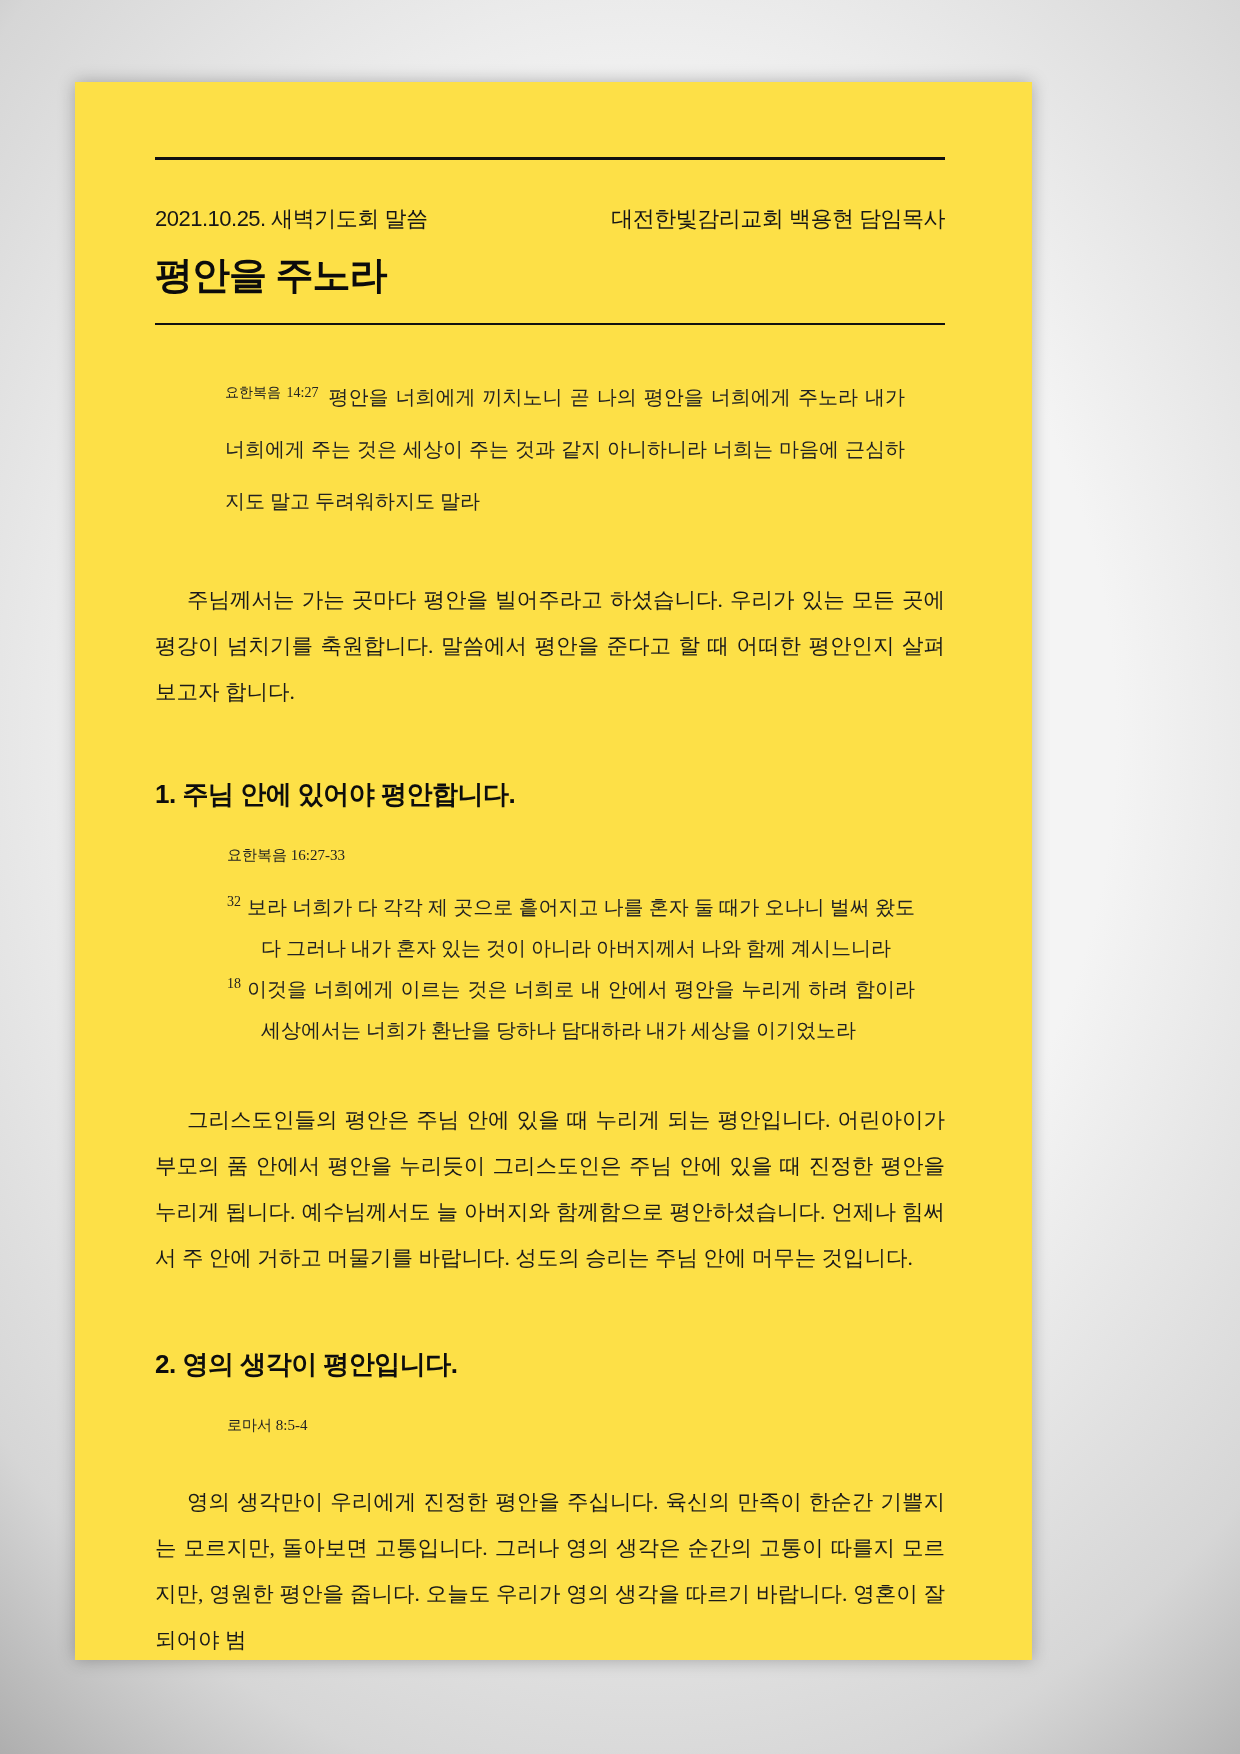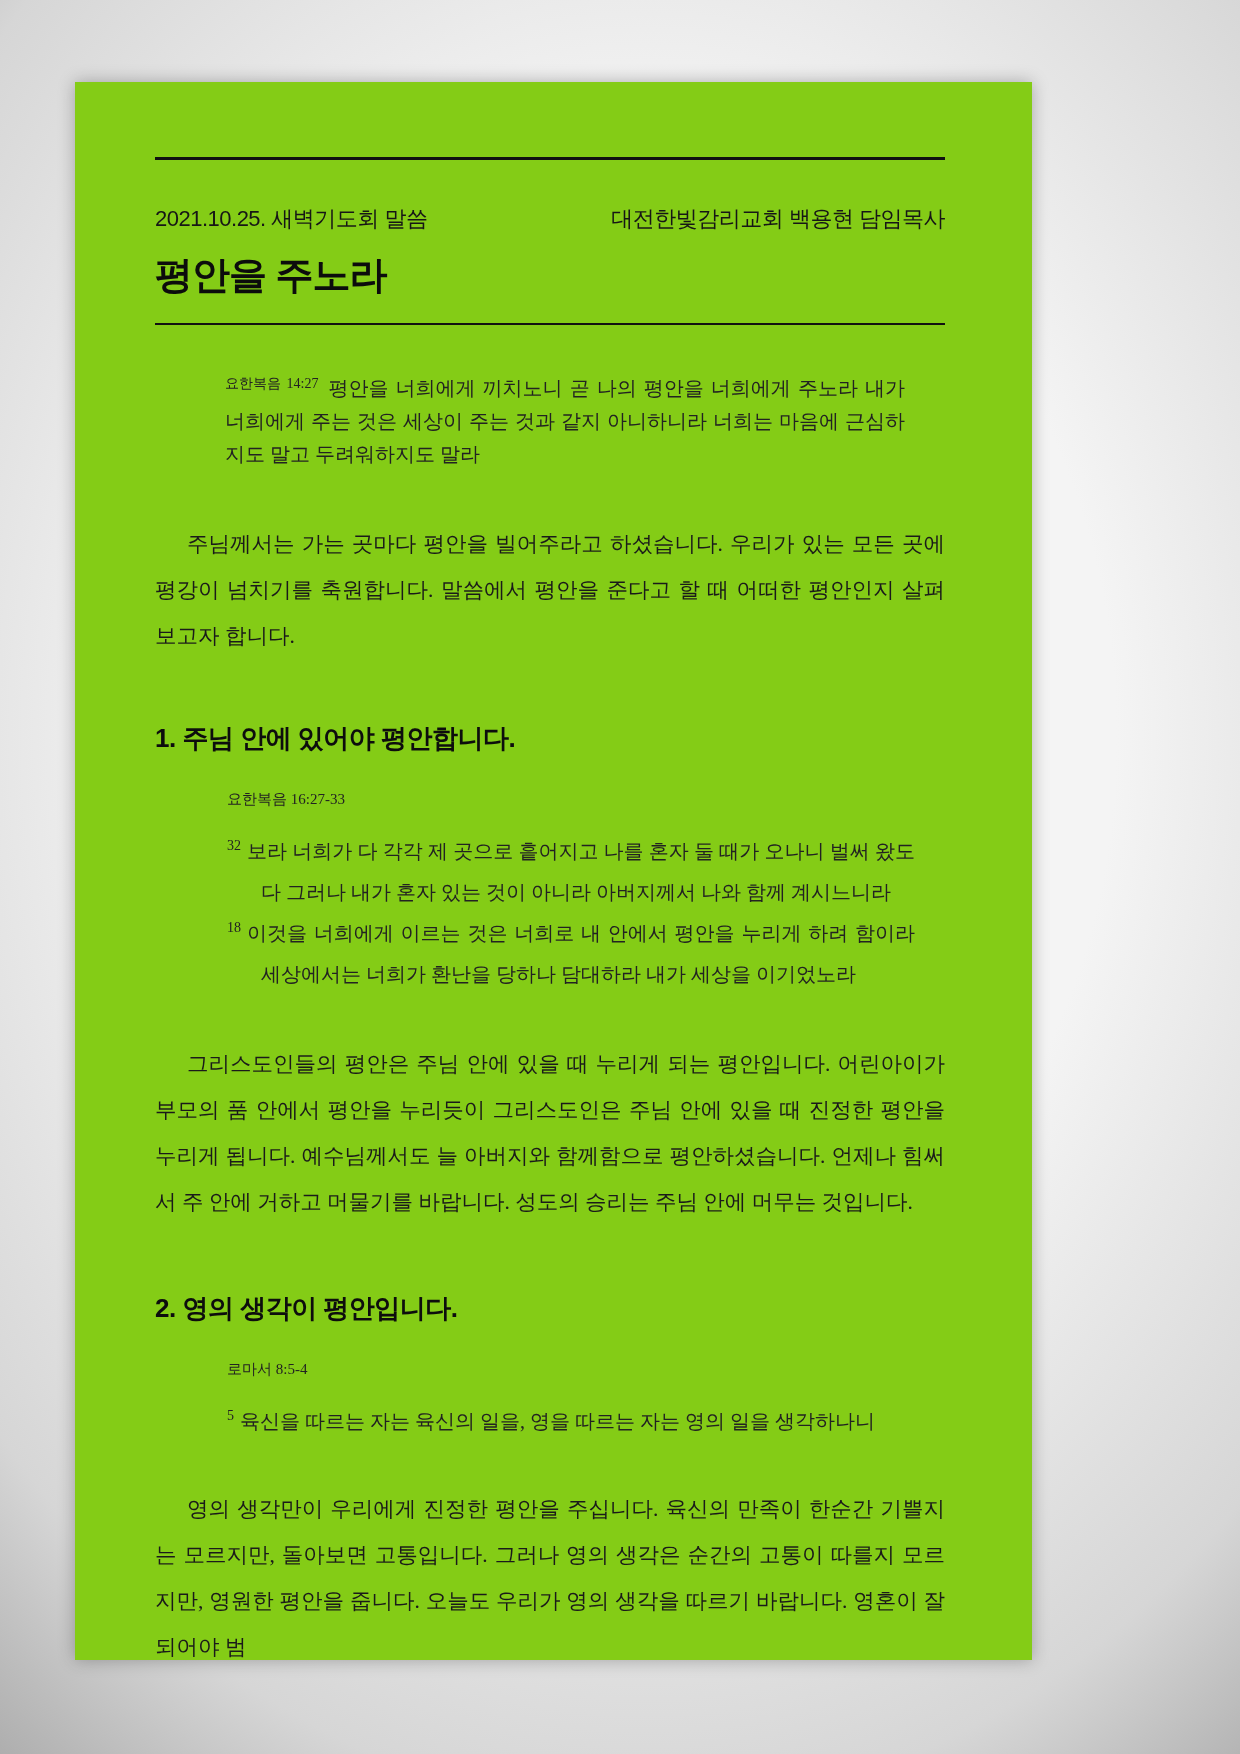--- a/index.html
+++ b/index.html
@@ -14,21 +14,21 @@
     background:
       radial-gradient(ellipse 95% 85% at 52% 42%, #f4f4f4 40%, #d6d6d6 72%, #8e8e8e 100%);
     overflow: hidden;
   }
   .page {
     position: absolute;
     left: 75px;
     top: 82px;
     width: 957px;
     height: 1578px;
-    background: #84cc16;
+    background: #fde047;
     box-shadow: 0 0 16px rgba(0,0,0,0.28);
     box-sizing: border-box;
     padding: 0 87px 0 80px;
     color: #1c1c1c;
   }
   .rule-thick {
     height: 0;
     border: none;
     border-top: 3px solid #111;
     margin: 0;
@@ -55,21 +55,21 @@
     margin-top: 16px;
     font-family: "Liberation Sans", sans-serif;
     font-weight: bold;
     font-size: 38px;
     letter-spacing: -1px;
     color: #0c0c0c;
   }
   .scripture-intro {
     margin: 42px 40px 0 70px;
     font-size: 20px;
-    line-height: 33px;
+    line-height: 52px;
     text-align: justify;
     color: #222;
   }
   .scripture-ref-inline {
     font-size: 14px;
     vertical-align: 7px;
     letter-spacing: 0;
     margin-right: 10px;
   }
   .body-para {
@@ -145,18 +145,17 @@
     <div class="verse"><sup>18</sup><span>이것을 너희에게 이르는 것은 너희로 내 안에서 평안을 누리게 하려 함이라 세상에서는 너희가 환난을 당하나 담대하라 내가 세상을 이기었노라</span></div>
   </div>
 
   <div class="body-para para2">그리스도인들의 평안은 주님 안에 있을 때 누리게 되는 평안입니다.  어린아이가 부모의 품 안에서 평안을 누리듯이 그리스도인은 주님 안에 있을 때 진정한 평안을 누리게 됩니다.  예수님께서도 늘 아버지와 함께함으로 평안하셨습니다.  언제나 힘써서 주 안에 거하고 머물기를 바랍니다.  성도의 승리는 주님 안에 머무는 것입니다.</div>
 
   <div class="section-heading heading2">2.  영의 생각이 평안입니다.</div>
 
   <div class="verse-ref">로마서 8:5-4</div>
 
   <div class="verse-block">
-    <div class="verse"><sup>5</sup><span>육신을 따르는 자는 육신의 일을, 영을 따르는 자는 영의 일을 생각하나니</span></div>
   </div>
 
   <div class="body-para para3">영의 생각만이 우리에게 진정한 평안을 주십니다.  육신의 만족이 한순간 기쁠지는 모르지만,  돌아보면 고통입니다.  그러나 영의 생각은 순간의 고통이 따를지 모르지만,  영원한 평안을 줍니다.  오늘도 우리가 영의 생각을 따르기 바랍니다.  영혼이 잘되어야 범</div>
 
 </div>
 
 </body></html>

